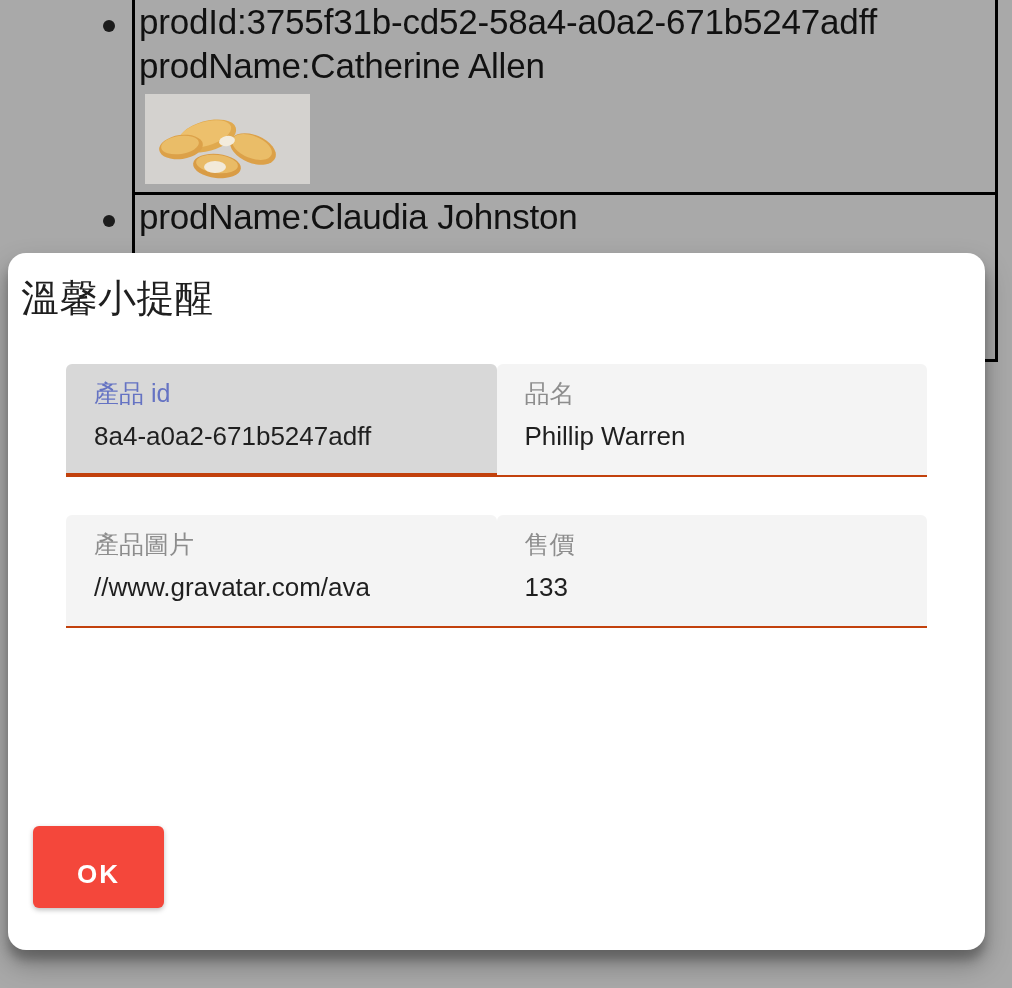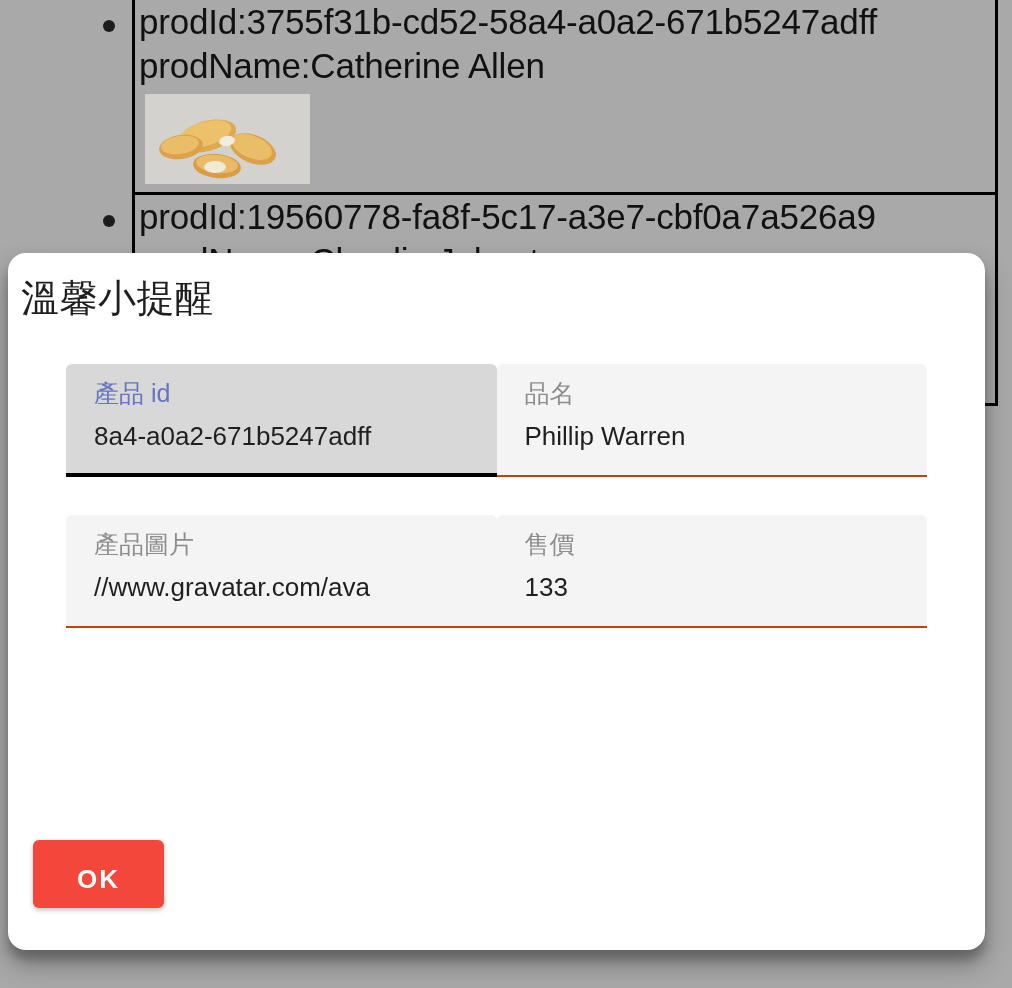--- a/index.html
+++ b/index.html
@@ -106,21 +106,21 @@
     padding: 14px 12px 10px 28px;
     height: 113px;
     background: #f4f4f4;
     border-top-left-radius: 6px;
     border-top-right-radius: 6px;
     border-bottom: 2px solid #c2410c;
     overflow: hidden;
   }
   .field.focused {
     background: #d8d8d8;
-    border-bottom: 4px solid #000000;
+    border-bottom: 4px solid #c2410c;
   }
   .field-label {
     font-size: 25px;
     line-height: 30px;
     color: #8d8d8d;
     white-space: nowrap;
   }
   .field.focused .field-label {
     color: #6573c3;
   }
@@ -158,23 +158,23 @@
   }
   .ok-button {
     display: inline-block;
     background: #f4473b;
     color: #ffffff;
     border: none;
     border-radius: 6px;
     font-size: 26px;
     font-weight: bold;
     letter-spacing: 2px;
-    padding: 3px;
+    padding: 12px;
     width: 131px;
-    height: 68px;
+    height: 82px;
     line-height: 72px;
     text-align: center;
     cursor: pointer;
     font-family: "Liberation Sans", "DejaVu Sans", sans-serif;
     box-shadow: 0 2px 5px rgba(0,0,0,0.25);
   }
 </style>
 </head>
 <body>
 
@@ -197,21 +197,20 @@
             <ellipse cx="72" cy="72" rx="24" ry="12" transform="rotate(6 72 72)" fill="#d99c45"></ellipse>
             <ellipse cx="72" cy="70" rx="21" ry="9" transform="rotate(6 72 70)" fill="#e9bb66"></ellipse>
             <ellipse cx="70" cy="73" rx="11" ry="6" fill="#f2ead9"></ellipse>
             <ellipse cx="82" cy="47" rx="8" ry="5" transform="rotate(-10 82 47)" fill="#f3ecdd"></ellipse>
           </g>
         </svg>
       </div>
     </li>
 
     <li>
-      <div class="prod-line">prodId:19560778-fa8f-5c17-a3e7-cbf0a7a526a9</div>
       <div class="prod-line">prodName:Claudia Johnston</div>
       <div style="height:120px"></div>
     </li>
 
   </ul>
 </div>
 
 <div class="dialog">
 
   <div class="dialog-title">溫馨小提醒</div>

